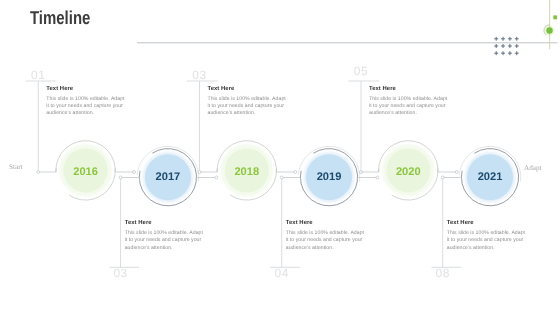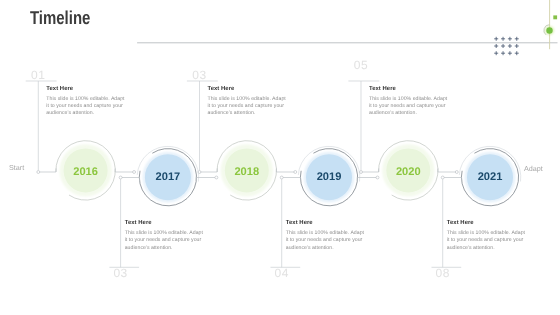--- a/index.html
+++ b/index.html
@@ -30,21 +30,21 @@
   .yrg{fill:#8cc63f;}
   .yrb{fill:#1b4a6b;}
 
   .num{position:absolute;width:40px;text-align:center;font-size:12px;color:#e2e2e2;
        letter-spacing:0.5px;font-weight:normal;line-height:8px;}
 
   .blk{position:absolute;width:90px;}
   .hd{font-size:5.9px;font-weight:bold;color:#333333;line-height:6.6px;letter-spacing:0.05px;}
   .bd{font-size:5.2px;color:#8e8e8e;line-height:7.3px;margin-top:3px;letter-spacing:0.02px;}
 
-  .endlbl{position:absolute;font-size:7.2px;color:#a9a9a9;}
+  .endlbl{position:absolute;font-size:7.2px;color:#a9a9a9;font-family:Liberation Serif, serif;}
 
   .hrule{stroke:#b2b8bc;stroke-width:0.85;}
   .vrule{stroke:#d2d1a9;stroke-width:0.9;}
   .decorarc{fill:none;stroke:#b9bfb4;stroke-width:0.8;}
   .decordot-glow{fill:#b8e070;opacity:0.45;filter:url(#soft);}
   .decordot{fill:#76c043;}
   .decorsq{fill:#86c04a;filter:url(#soft2);}
   .plusgrid{stroke:#41506b;stroke-width:0.8;fill:none;}
 </style>
 </head>
@@ -147,21 +147,21 @@
   </div>
   <div class="num" style="left:261.7px;top:269px">04</div>
   <div class="blk" style="left:285.8px;top:220.4px">
     <div class="hd">Text Here</div>
     <div class="bd">
       <div>This slide is 100% editable. Adapt</div>
       <div>it to your needs and capture your</div>
       <div>audience's attention.</div>
     </div>
   </div>
-  <div class="num" style="left:341px;top:61px">05</div>
+  <div class="num" style="left:341px;top:67px">05</div>
   <div class="blk" style="left:369px;top:86.2px">
     <div class="hd">Text Here</div>
     <div class="bd">
       <div>This slide is 100% editable. Adapt</div>
       <div>it to your needs and capture your</div>
       <div>audience's attention.</div>
     </div>
   </div>
   <div class="num" style="left:422.7px;top:269px">08</div>
   <div class="blk" style="left:446.8px;top:220.4px">

